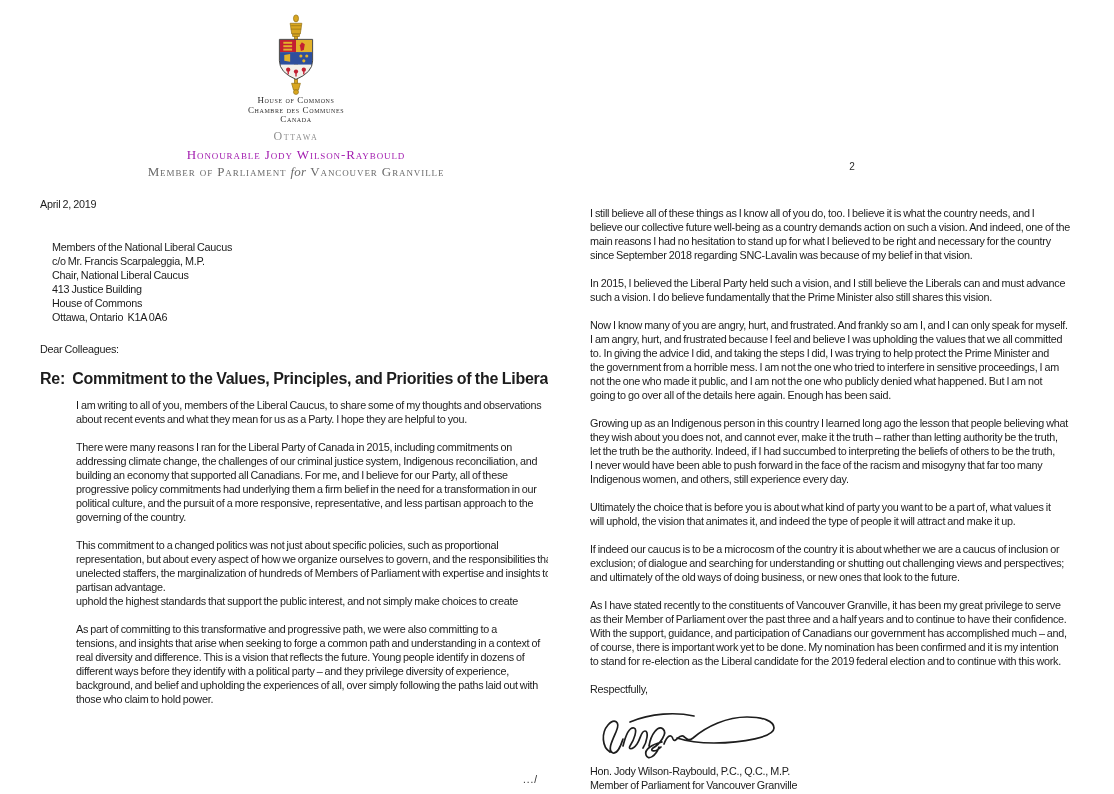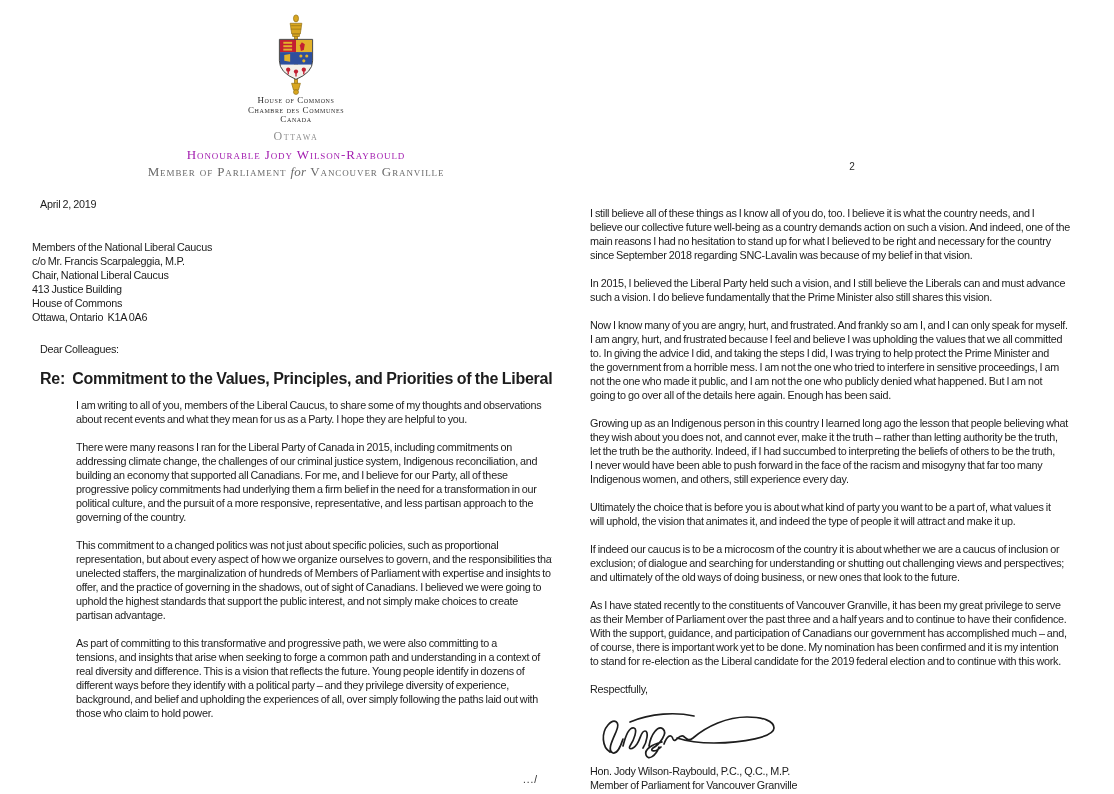--- a/index.html
+++ b/index.html
@@ -1,37 +1,37 @@
 <!DOCTYPE html>
 <html><head>
 <meta charset="utf-8">
 <style>
   html,body{margin:0;padding:0;}
   body{
     width:1114px;height:794px;background:#ffffff;position:relative;overflow:hidden;
     font-family:"Liberation Sans", sans-serif;color:#1c1c1c;
   }
   .page{position:absolute;top:0;height:794px;overflow:hidden;background:#ffffff;}
-  #page1{left:0;width:548px;padding-left:15px;}
+  #page1{left:0;width:548px;}
   #page2{left:552px;width:562px;}
   .tline{white-space:pre;font-size:10.8px;line-height:14px;letter-spacing:-0.25px;word-spacing:-0.6px;color:#1c1c1c;}
   .para{margin-bottom:14px;}
   .abs{position:absolute;}
   
   .letterhead{position:absolute;left:16px;top:14px;width:560px;text-align:center;}
   .crest{display:block;margin:0 auto;}
   .org-line{font-family:"Liberation Serif", serif;font-variant:small-caps;font-size:9px;line-height:9.5px;letter-spacing:0.6px;color:#2e2e2e;}
   .city-line{font-family:"Liberation Serif", serif;font-variant:small-caps;font-size:12px;letter-spacing:1.6px;color:#8d8d8d;margin-top:4px;}
   .mp-name{margin-top:3px;font-family:"Liberation Serif", serif;font-variant:small-caps;font-size:13px;letter-spacing:0.9px;color:#a21caf;}
   .mp-title{margin-top:1px;font-family:"Liberation Serif", serif;font-variant:small-caps;font-size:13px;letter-spacing:0.9px;color:#6a6a6a;}
   .mp-title .for-word{font-variant:normal;font-style:italic;letter-spacing:0.2px;}
   .mp-title span{margin:0 2px;}
   
   .date{left:40px;top:197px;}
-  .address{left:32px;top:240px;}
+  .address{left:52px;top:240px;}
   .salutation{left:40px;top:342px;}
   .subject{left:40px;top:370px;font-weight:bold;white-space:pre;font-size:16px;letter-spacing:-0.25px;word-spacing:-0.6px;}
   .p1-paras{left:40px;top:398px;width:600px;margin-left:36px;}
   .cont-mark{left:40px;top:774px;width:498px;text-align:right;font-size:10px;color:#2a2a2a;letter-spacing:1px;}
   
   .pg-num{left:38px;top:161px;width:524px;text-align:center;font-size:10px;color:#2a2a2a;}
   .p2-paras{left:38px;top:206px;width:600px;}
   .closing{left:38px;top:682px;}
   .sig-wrap{left:44px;top:700px;}
   .sig-name{left:38px;top:764px;}
@@ -129,23 +129,22 @@
         <div class="tline">addressing climate change, the challenges of our criminal justice system, Indigenous reconciliation, and</div>
         <div class="tline">building an economy that supported all Canadians. For me, and I believe for our Party, all of these</div>
         <div class="tline">progressive policy commitments had underlying them a firm belief in the need for a transformation in our</div>
         <div class="tline">political culture, and the pursuit of a more responsive, representative, and less partisan approach to the</div>
         <div class="tline">governing of the country.</div>
       </div>
     <div class="para">
         <div class="tline">This commitment to a changed politics was not just about specific policies, such as proportional</div>
         <div class="tline">representation, but about every aspect of how we organize ourselves to govern, and the responsibilities that</div>
         <div class="tline">unelected staffers, the marginalization of hundreds of Members of Parliament with expertise and insights to</div>
-        <div class="tline">offer, and the practice of governing in the shadows, out of sight of Canadians. I believed we were going to</div>
+        <div class="tline">partisan advantage.</div>
         <div class="tline">uphold the highest standards that support the public interest, and not simply make choices to create</div>
-        <div class="tline">partisan advantage.</div>
       </div>
     <div class="para">
         <div class="tline">As part of committing to this transformative and progressive path, we were also committing to a</div>
         <div class="tline">tensions, and insights that arise when seeking to forge a common path and understanding in a context of</div>
         <div class="tline">real diversity and difference. This is a vision that reflects the future. Young people identify in dozens of</div>
         <div class="tline">different ways before they identify with a political party – and they privilege diversity of experience,</div>
         <div class="tline">background, and belief and upholding the experiences of all, over simply following the paths laid out with</div>
         <div class="tline">those who claim to hold power.</div>
       </div>
   </div>

